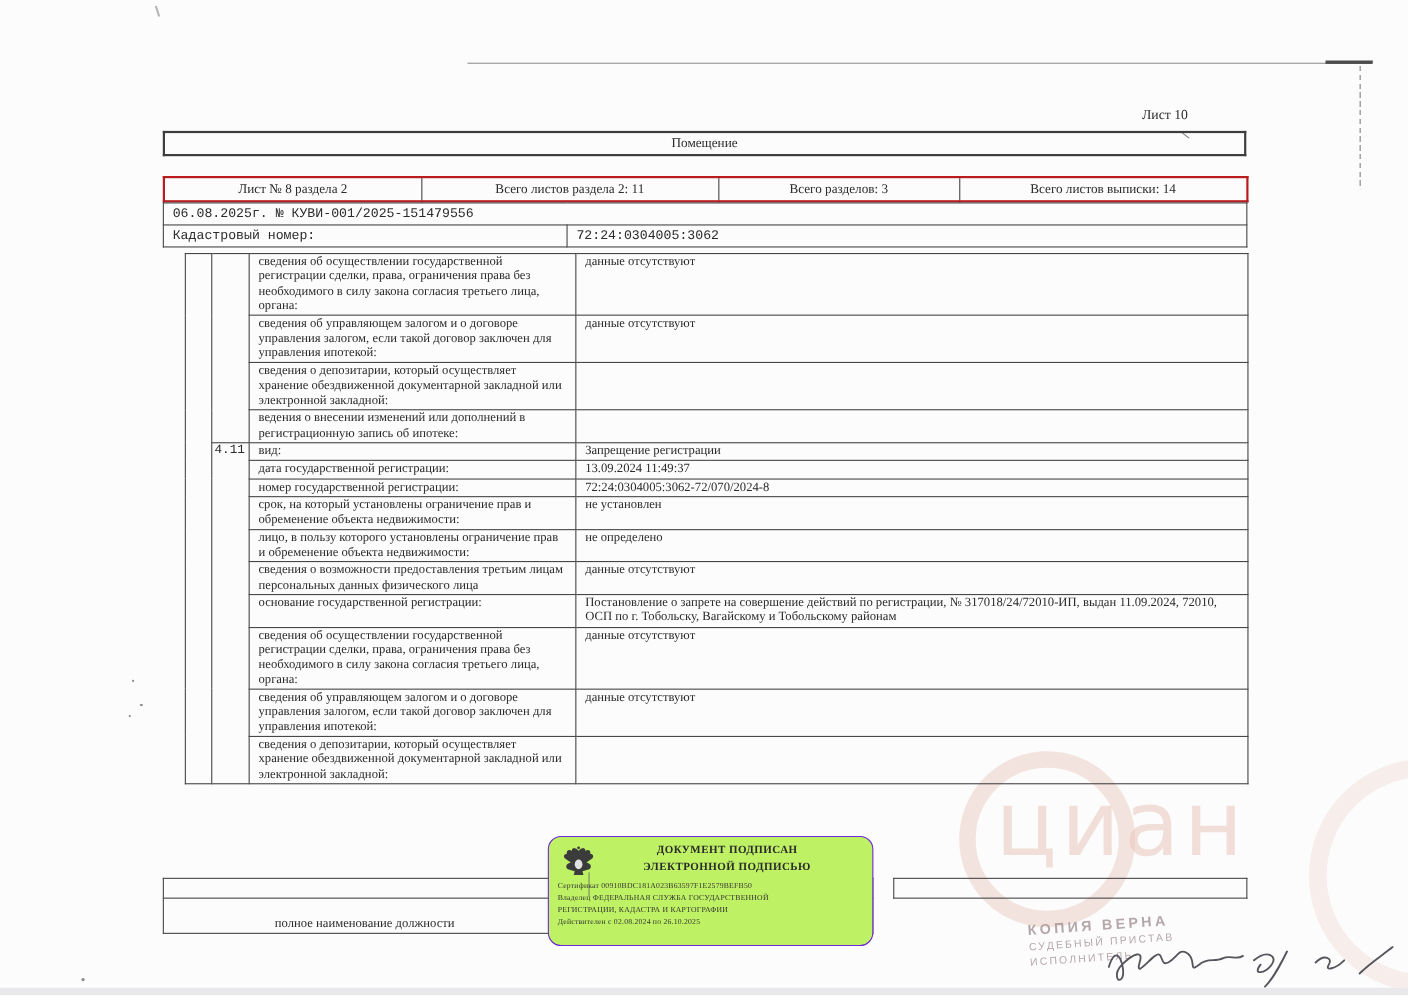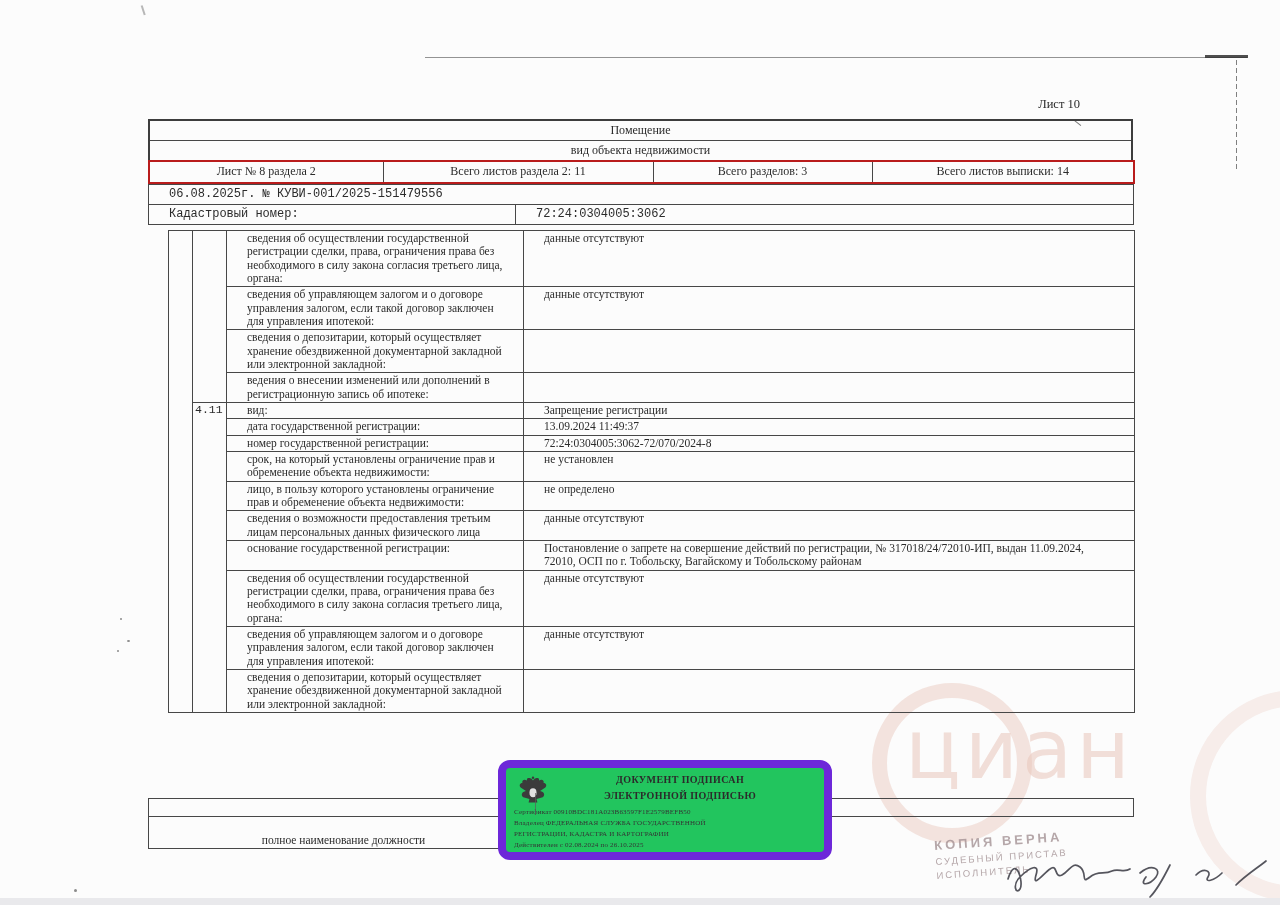--- a/index.html
+++ b/index.html
@@ -23,21 +23,21 @@
   .corner-mark{position:absolute;left:142px;top:4px;width:8px;height:10px;border-left:2px solid #9a9a9a;transform:rotate(-18deg);opacity:.7;}
   .bottom-strip{position:absolute;left:0;top:898px;width:1280px;height:7px;background:#e9e9ec;}
   
   .watermark{position:absolute;left:0;top:0;width:100%;height:100%;pointer-events:none;z-index:0;}
   .wm-ring{position:absolute;left:872px;top:683px;width:130px;height:130px;border:15px solid var(--wm);border-radius:50%;opacity:.45;}
   .wm-ring2{position:absolute;left:1190px;top:690px;width:180px;height:180px;border:16px solid var(--wm);border-radius:50%;opacity:.28;}
   .wm-text{position:absolute;left:905px;top:702px;font-family:"DejaVu Sans","Liberation Sans",sans-serif;
     font-weight:normal;font-size:82px;letter-spacing:4px;color:var(--wm);opacity:.55;}
   
   table{border-collapse:collapse;table-layout:fixed;}
-  td{border:1px solid var(--line);vertical-align:top;padding:1px 20px;
+  td{border:1px solid var(--line);vertical-align:top;padding:1px 8px;
      font-size:11.5px;line-height:1.16;overflow:hidden;}
   .content{position:absolute;left:0;top:0;width:100%;height:100%;z-index:1;}
   
   .sheet-label{position:absolute;left:990px;top:97px;width:90px;text-align:right;font-size:12.5px;}
   
   .tbl-object{position:absolute;left:148px;top:119px;width:985px;border:2px solid #3d3d3d;}
   .tbl-object td{text-align:center;vertical-align:middle;height:17px;font-size:12px;}
   
   .tbl-meta{position:absolute;left:148px;top:160px;width:985px;border:2px solid #b91c1c;}
   .tbl-meta td{text-align:center;vertical-align:middle;height:18px;font-size:12px;}
@@ -48,22 +48,22 @@
   .tbl-main{position:absolute;left:168px;top:230px;width:966px;}
   .tbl-main td.c0{padding:0;}
   .tbl-main td.c1{padding:0 2px;font-size:11.5px;vertical-align:top;font-family:Liberation Mono, monospace;}
   
   .tbl-sign-left{position:absolute;left:148px;top:798px;width:646px;}
   .tbl-sign-right{position:absolute;left:812px;top:798px;width:322px;}
   .tbl-sign-left td,.tbl-sign-right td{height:15px;vertical-align:middle;font-size:11.5px;}
   .caption-center{display:block;width:349px;text-align:center;margin-top:16px;}
   .tbl-sign-right td{text-align:center;}
   
-  .stamp{position:absolute;left:498px;top:760px;width:334px;height:100px;background:#22c55e;
-    border:8px solid #6d28d9;border-radius:12px;z-index:2;padding:4px 8px 0 8px;box-sizing:border-box;}
+  .stamp{position:absolute;left:498px;top:760px;width:296px;height:100px;background:#bef264;
+    border:1px solid #6d28d9;border-radius:12px;z-index:2;padding:4px 8px 0 8px;box-sizing:border-box;}
   .stamp-emblem{position:absolute;left:12px;top:7px;width:30px;height:32px;}
   .stamp-title{margin-left:30px;text-align:center;font-size:10px;font-weight:bold;letter-spacing:.4px;line-height:1.6;}
   .stamp-small{font-size:7px;line-height:1.55;letter-spacing:.2px;margin-top:3px;color:#343434;}
   .stamp-tick{position:absolute;left:535px;top:793px;width:1px;height:22px;background:#5b5b5b;z-index:3;opacity:.7;}
   
   .copy-stamp{position:absolute;left:935px;top:830px;width:230px;transform:rotate(-4deg);
     color:var(--stamp-gray);opacity:.75;z-index:3;font-family:"Liberation Sans",sans-serif;}
   .copy-stamp .l1{font-size:13px;font-weight:bold;letter-spacing:3px;}
   .copy-stamp .l2,.copy-stamp .l3{font-size:9.5px;letter-spacing:2px;margin-top:3px;}
   .handwriting{position:absolute;left:1000px;top:845px;z-index:3;}
@@ -91,23 +91,20 @@
   <div class="bottom-strip"></div>
 
   <div class="content">
 
     <div class="sheet-label">Лист 10</div>
 
     <table class="tbl-object">
       <tbody>
           <tr>
         <td>Помещение</td>
-      </tr>
-      <tr>
-        <td>вид объекта недвижимости</td>
       </tr>
     </tbody>
       </table>
 
     <table class="tbl-meta">
       <colgroup>
           <col style="width:234px">
           <col style="width:270px">
           <col style="width:219px">
           <col style="width:262px">

